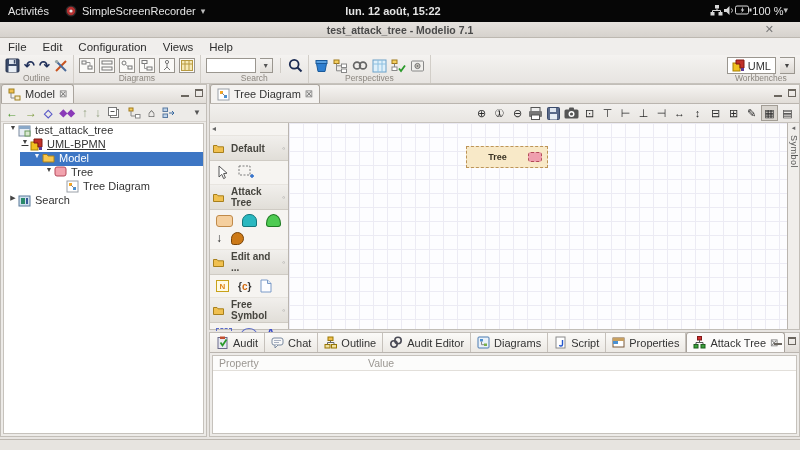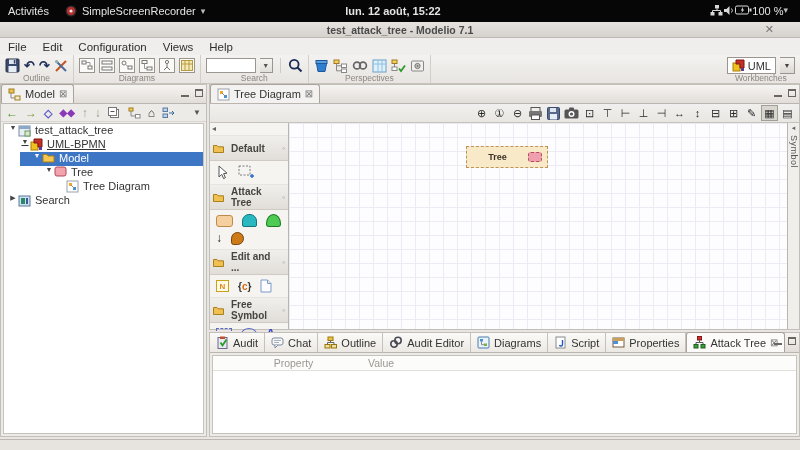--- a/index.html
+++ b/index.html
@@ -84,21 +84,21 @@
   #symbol-strip .coll { font-size:7px; color:#666; }
   #symbol-strip .vtext { writing-mode:vertical-rl; font-size:9px; color:#555; margin-top:3px; letter-spacing:0.5px; }
 
   
   #bottom-panel { position:absolute; left:209px; top:332px; width:591px; height:105px; background:#edebe8; border:1px solid #c2beb8; }
   #bottom-panel .tabbar { height:20px; }
   #bottom-panel .tab { height:19px; background:linear-gradient(#fbfaf8,#ece9e4); border-right:1px solid #c6c1bb; }
   #bottom-panel .tab.active { background:#fcfbfa; border:1px solid #a8a29b; border-bottom:none; height:20px; }
   #prop-table { position:absolute; left:2px; right:2px; top:22px; bottom:2px; background:#fff; border:1px solid #c6c2bc; }
   .prop-head { display:flex; height:15px; align-items:center; background:#fcfcfb; border-bottom:1px solid #e2dfda; font-size:10.5px; color:#9b9792; }
-  .prop-head .c1 { width:155px; padding-left:6px;text-align:center; }
+  .prop-head .c1 { width:155px; padding-left:6px; }
 
   
   #status-bar { position:absolute; left:0; top:439px; width:800px; height:11px; background:#e7e4e0; border-top:1px solid #bcb7b0; }
 
   .ic { flex:none; }
 </style>
 </head>
 <body>
 
 <div id="system-bar">

